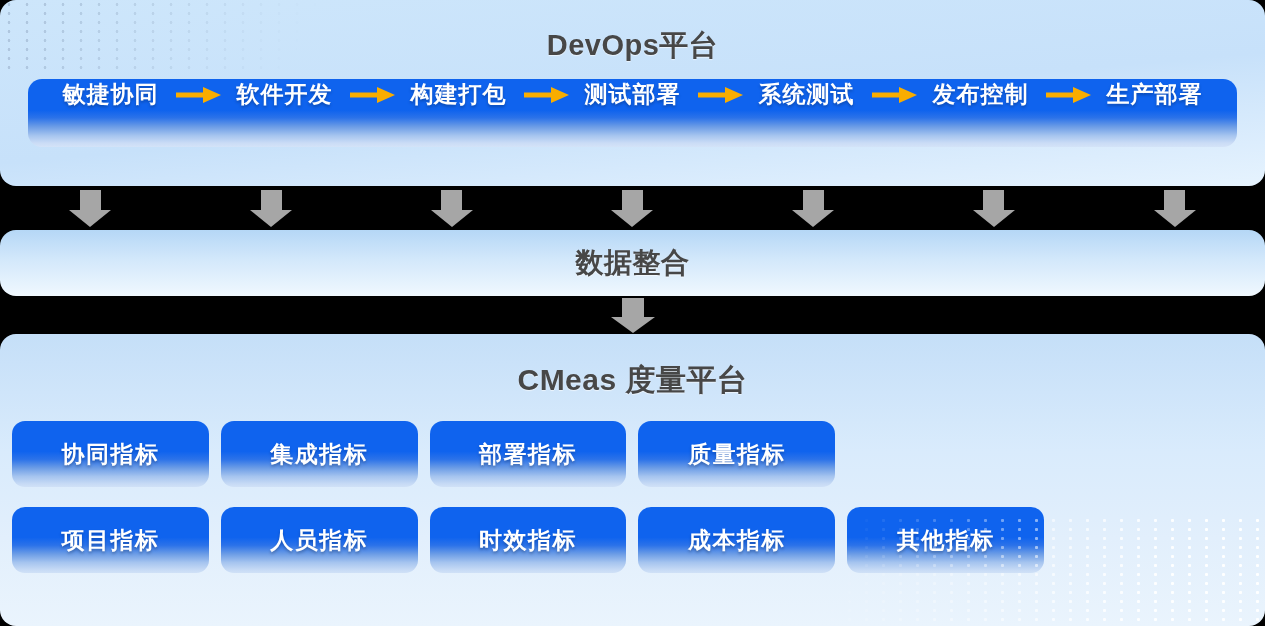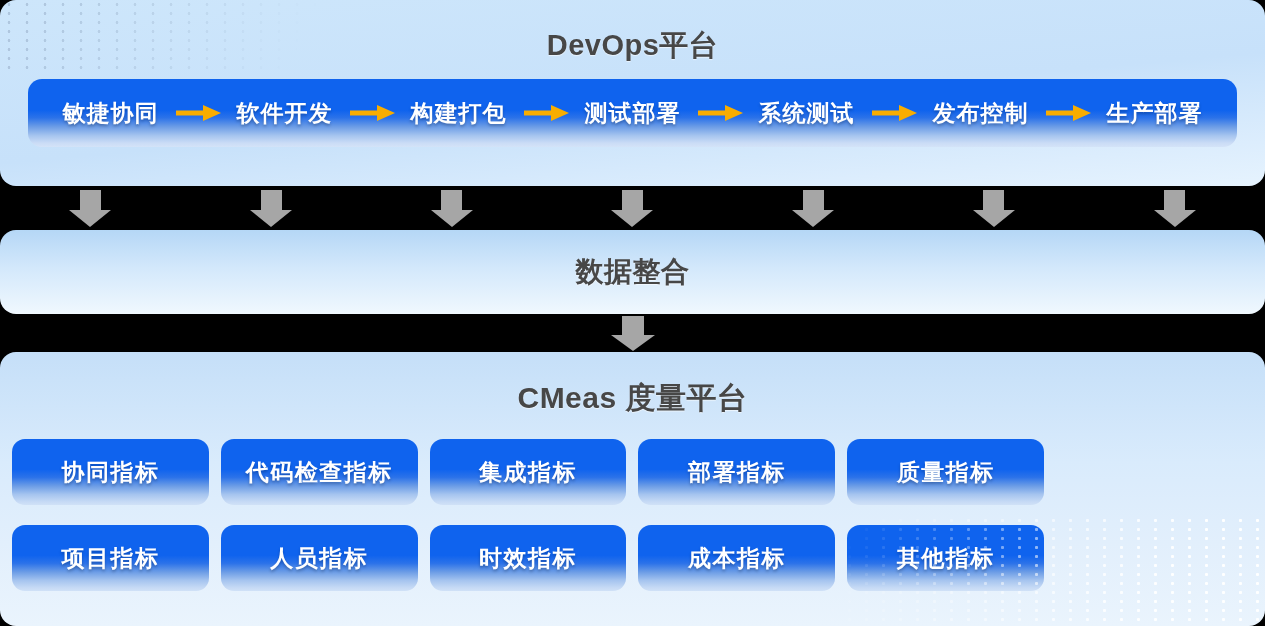--- a/index.html
+++ b/index.html
@@ -31,21 +31,21 @@
   }
   .panel-devops::before{ 
     content:"";position:absolute;left:0;top:0;width:430px;height:70px;
     background-image:radial-gradient(circle,rgba(90,110,140,.45) 1.2px,transparent 1.6px);
     background-size:18px 9px;
     -webkit-mask-image:linear-gradient(115deg,#000 10%,transparent 70%);
     mask-image:linear-gradient(115deg,#000 10%,transparent 70%);
     opacity:.55;pointer-events:none;
   }
   .panel-integration{
-    height:84px;
+    height:66px;
     background:linear-gradient(180deg,#b5d7f6 0%,#d3e8fb 45%,#f0f8fe 100%);
     display:flex;align-items:center;justify-content:center;
   }
   .panel-cmeas{
     flex:1;
     background:linear-gradient(180deg,#c5dff8 0%,#d9ebfc 40%,#e2effc 70%,#eaf4fd 100%);
   }
   .panel-cmeas::after{ 
     content:"";position:absolute;right:0;bottom:0;width:560px;height:110px;
     background-image:radial-gradient(circle,rgba(255,255,255,.95) 1.3px,transparent 1.8px);
@@ -60,21 +60,21 @@
     font-weight:bold;letter-spacing:.5px;
     text-shadow:0 1px 1px rgba(255,255,255,.6);
   }
   .devops-title{font-size:29px;padding-top:26px;}
   .integration-title{font-size:28px;}
   .cmeas-title{font-size:30px;padding-top:26px;}
   
   .pipeline-bar{
     margin:13px 28px 0;height:68px;border-radius:14px;
     background:linear-gradient(180deg,var(--accent-blue) 0%,var(--accent-blue) 46%,#2b72e9 57%,#6b9ce6 70%,#a5c4ef 83%,#cadcf6 94%,#d4e3f8 100%);
-    display:flex;align-items:center;justify-content:center;
+    display:flex;align-items:flex-start;justify-content:center;
     gap:16px;
   }
   .stage{display:flex;align-items:center;gap:16px;}
   .pipeline-bar > div:first-of-type .flow-arrow{display:none;}
   .stage-label{
     color:var(--button-text);font-size:23px;font-weight:bold;
     letter-spacing:1px;white-space:nowrap;
     text-shadow:0 2px 3px rgba(0,0,0,.25);
   }
   .flow-arrow{display:flex;align-items:center;}
@@ -232,21 +232,20 @@
     </div>
   </div>
 
   <section class="panel panel-cmeas">
     <h2 class="panel-title cmeas-title">CMeas 度量平台</h2>
     <div class="metrics-grid">
 
         <div class="metric-chip">协同指标</div>
 
 
-        <div class="metric-chip">代码检查指标</div>
 
         <div class="metric-chip">集成指标</div>
 
         <div class="metric-chip">部署指标</div>
 
         <div class="metric-chip">质量指标</div>
       </div>
     <div class="metrics-grid">
 
         <div class="metric-chip">项目指标</div>

